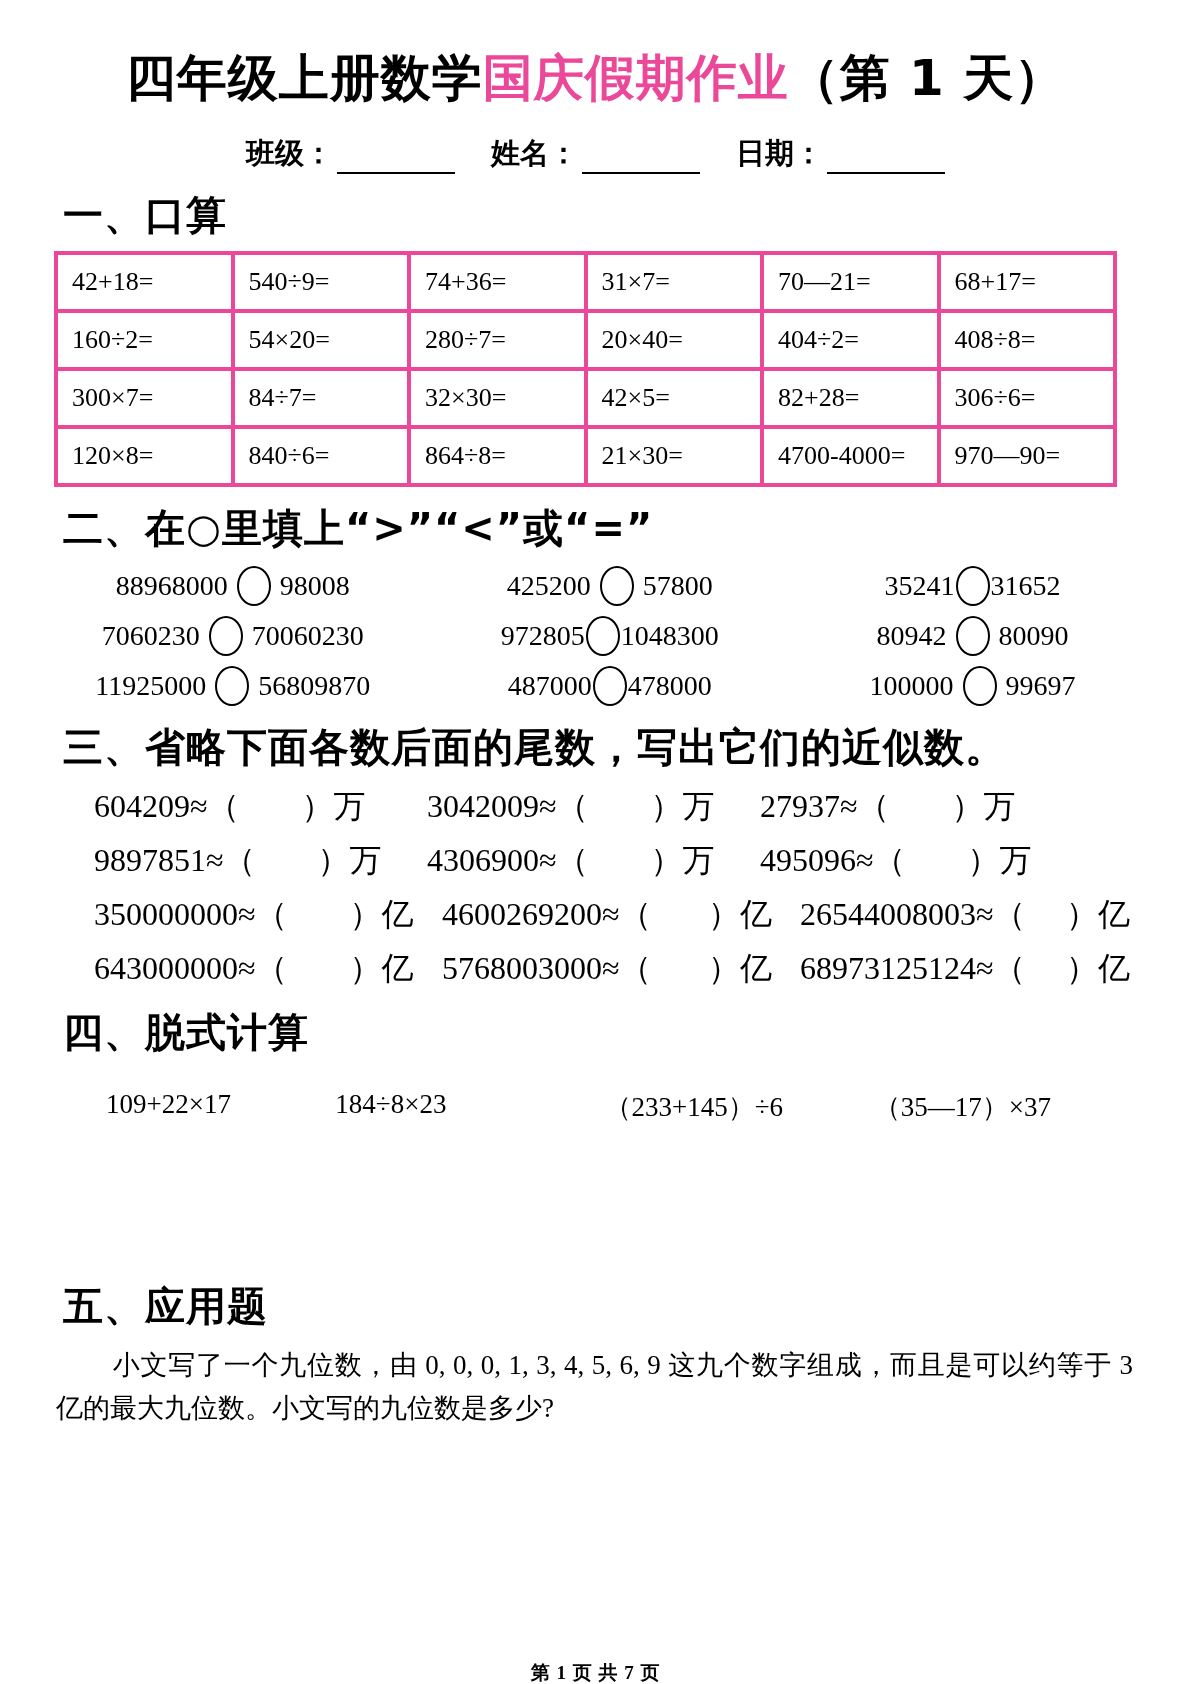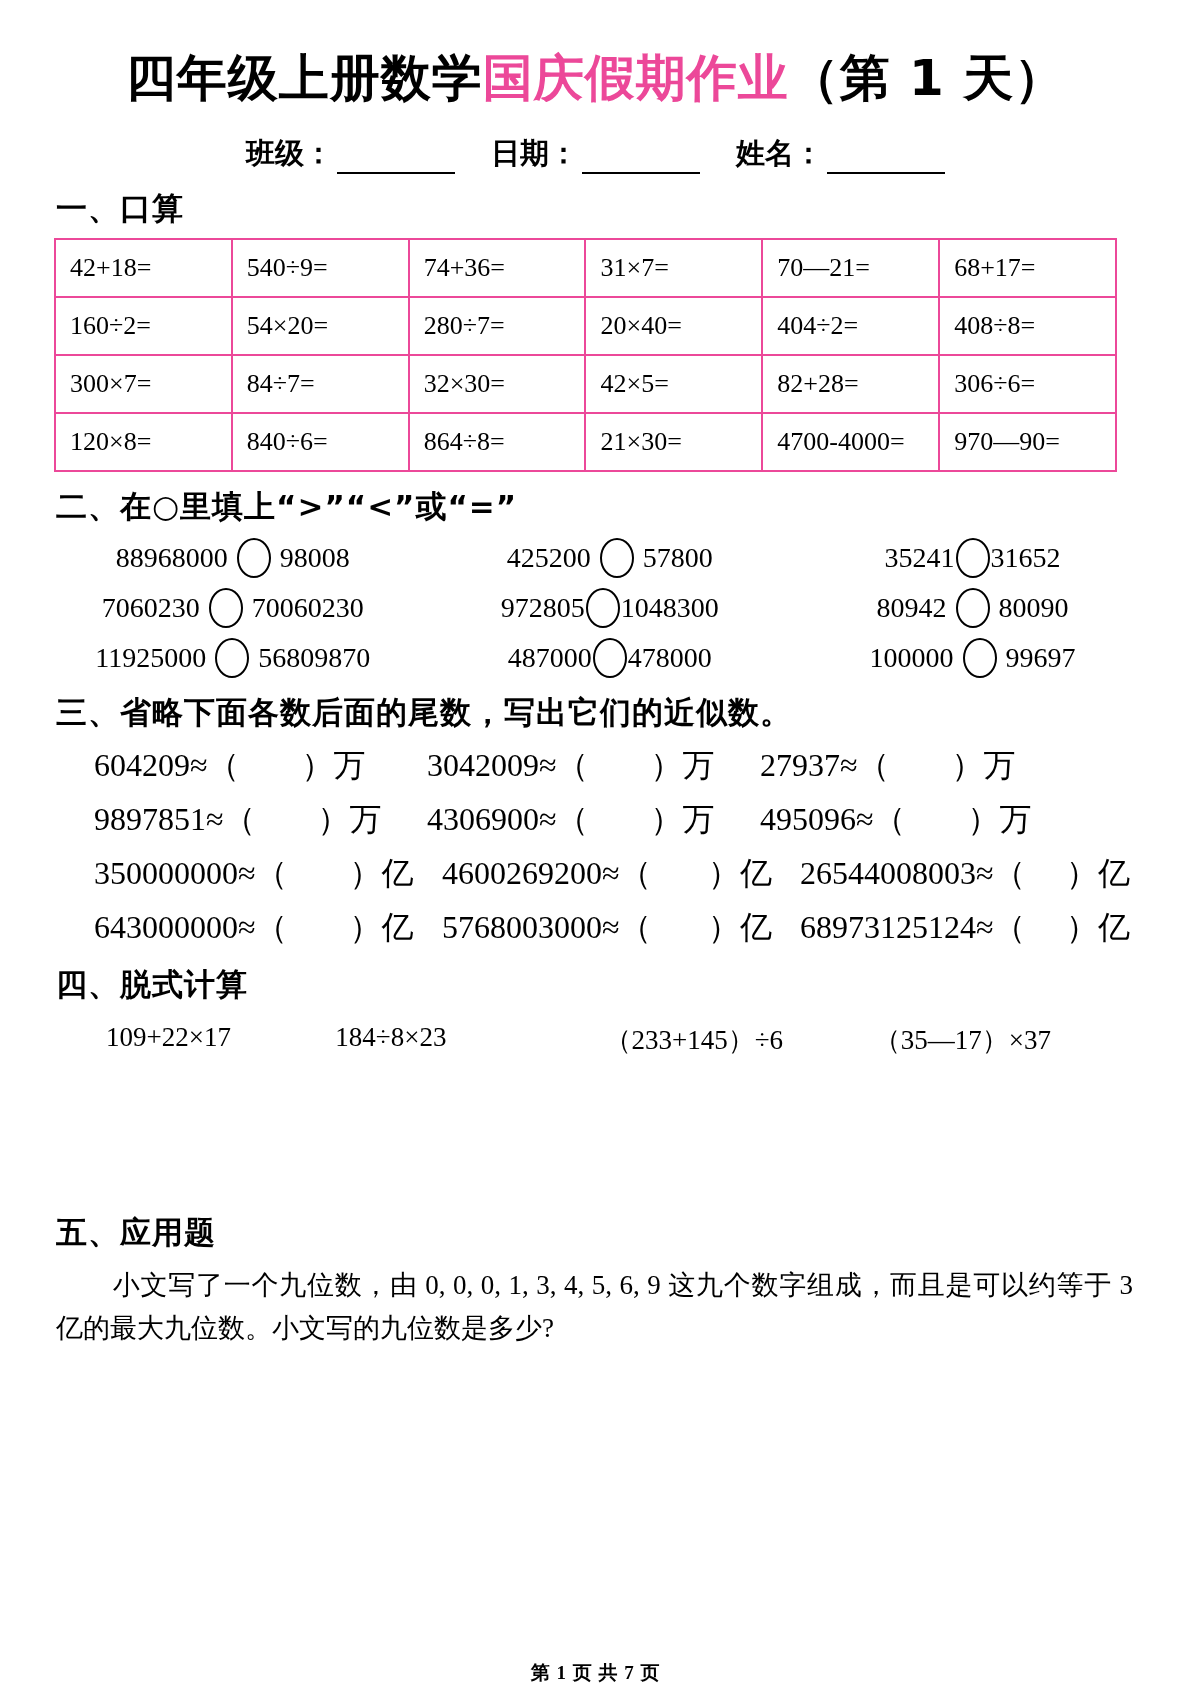--- a/index.html
+++ b/index.html
@@ -54,35 +54,35 @@
     width: 118px;
     border-bottom: 2px solid #000;
     height: 26px;
     margin-left: 4px;
   }
 
   
   .sec-head {
     font-family: "DejaVu Sans", "Liberation Sans", sans-serif;
     font-weight: bold;
-    font-size: 31px;
-    margin: 14px 0 8px 8px;
+    font-size: 40px;
+    margin: 14px 0 8px 15px;
     letter-spacing: 1px;
     white-space: nowrap;
   }
 
   
   table.oral {
     border-collapse: collapse;
     width: 1063px;
     margin-left: 6px;
     table-layout: fixed;
   }
   table.oral td {
-    border: 2px solid #ec4899;
+    border: 4px solid #ec4899;
     height: 58px;
     padding: 4px 0 4px 14px;
     font-size: 26px;
     font-family: "Liberation Serif", "DejaVu Serif", serif;
     vertical-align: middle;
     white-space: nowrap;
   }
 
   
   .cmp-row {
@@ -132,21 +132,21 @@
   .w-f { width: 330px; margin-left: 28px; }
 
   
   .expr-row {
     display: flex;
     font-size: 27px;
     margin-top: 16px;
     padding-left: 58px;
     white-space: nowrap;
   }
-  .expr-item { width: 230px; }
+  .expr-item { width: 230px; margin-top: 13px; }
   .expr-item.wide { width: 270px; }
 
   
   .work-space { height: 140px; }
 
   
   .wp-body {
     font-size: 27px;
     line-height: 1.62;
     margin-top: 10px;
@@ -177,25 +177,25 @@
   <div class="title">
     <span>四年级上册数学</span><span class="red">国庆假期作业</span><span>（第 1 天）</span>
   </div>
 
   <div class="namerow">
     <div class="namefield">
       <span class="lbl">班级：</span>
       <span class="blank"></span>
     </div>
     <div class="namefield">
+      <span class="lbl">姓名：</span>
+      <span class="blank"></span>
+    </div>
+    <div class="namefield">
       <span class="lbl">日期：</span>
-      <span class="blank"></span>
-    </div>
-    <div class="namefield">
-      <span class="lbl">姓名：</span>
       <span class="blank"></span>
     </div>
   </div>
 
   <div class="sec-head">一、口算</div>
   <table class="oral">
     <tbody>
       <tr>
         <td>42+18=</td>
         <td>540÷9=</td>

